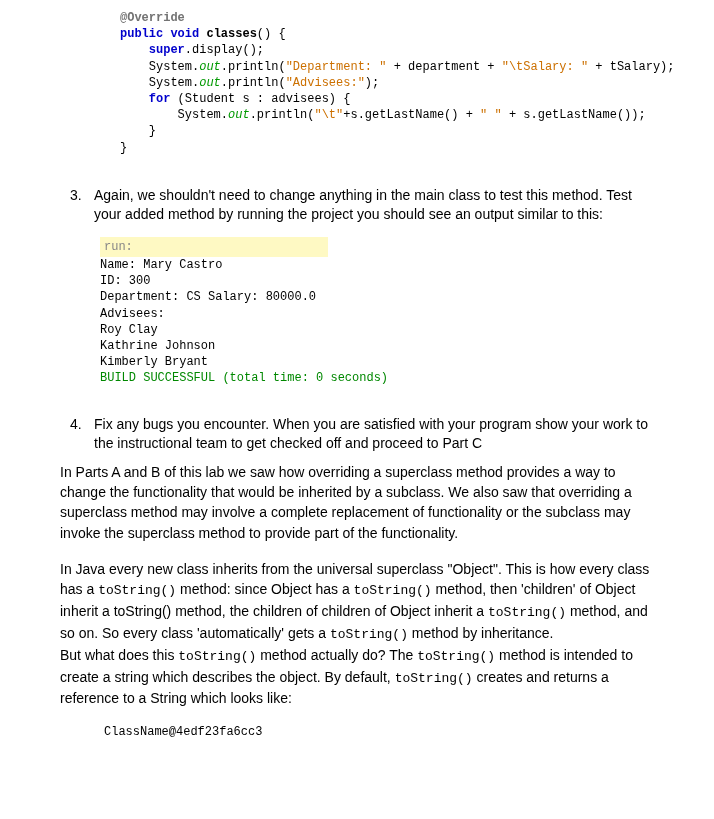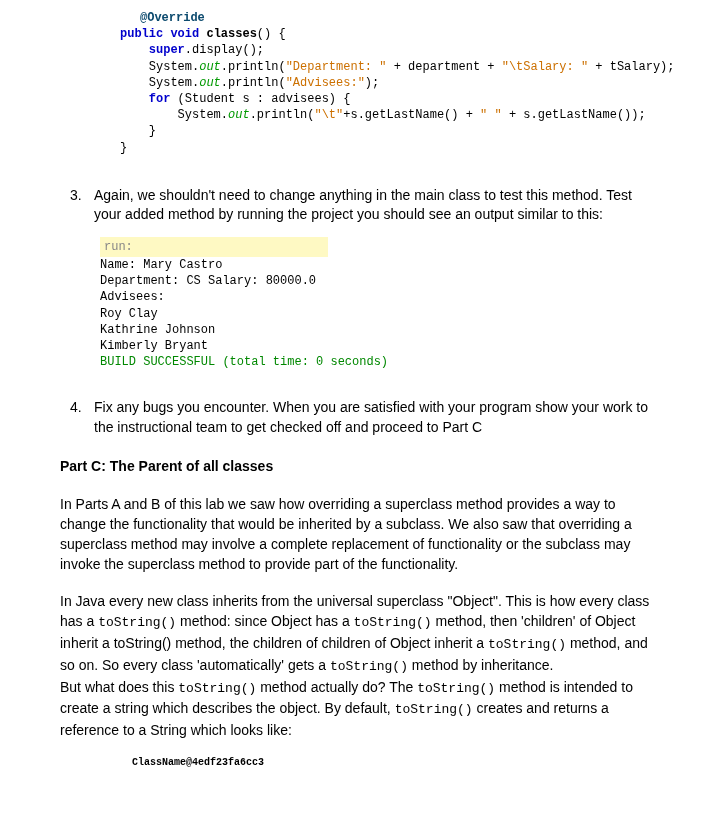--- a/index.html
+++ b/index.html
@@ -15,21 +15,21 @@
     padding: 10px 60px 30px 60px;
   }
   .code-block {
     font-family: "Courier New", Courier, monospace;
     font-size: 12px;
     white-space: pre;
     margin-left: 60px;
     margin-bottom: 30px;
     line-height: 1.35;
   }
-  .code-block .at { color: #0c4a6e; font-weight: bold; margin-left: 20px; }
+  .code-block .at { color: #737373; font-weight: bold; }
   .code-block .kw { color: #0000cc; font-weight: bold; }
   .code-block .mname { font-weight: bold; }
   .code-block .field { color: #009900; font-style: italic; }
   .code-block .str { color: #cc7000; }
   .list-item {
     margin-left: 10px;
     margin-bottom: 8px;
     line-height: 1.4;
     display: flex;
   }
@@ -65,24 +65,23 @@
   .para {
     line-height: 1.45;
     margin-bottom: 16px;
   }
   .mono-inline {
     font-family: "Courier New", Courier, monospace;
     font-size: 13px;
   }
   .mono-line {
     font-family: "Courier New", Courier, monospace;
-    font-size: 10px;
-    margin-left: 72px;
+    font-size: 12px;
+    margin-left: 44px;
     margin-top: 10px;
-    font-weight: bold;
   }
 </style>
 </head>
 <body>
 
 <div class="page">
 
   <div class="code-block"><span class="at">@Override</span>
 <span class="kw">public</span> <span class="kw">void</span> <span class="mname">classes</span><span>() {</span>
     <span class="kw">super</span><span>.display();</span>
@@ -94,34 +93,34 @@
 <span>}</span></div>
 
   <div class="list-item">
     <div class="list-num">3.</div>
     <div class="list-body">Again, we shouldn't need to change anything in the main class to test this method. Test your added method by running the project you should see an output similar to this:</div>
   </div>
 
   <div class="output-block">
     <div class="output-header">run:</div>
     <div>Name: Mary Castro</div>
+    <div>ID: 300</div>
     <div>Department: CS  Salary: 80000.0</div>
     <div>Advisees:</div>
     <div>        Roy Clay</div>
     <div>        Kathrine Johnson</div>
     <div>        Kimberly Bryant</div>
     <div class="output-green">BUILD SUCCESSFUL (total time: 0 seconds)</div>
   </div>
 
   <div class="list-item">
     <div class="list-num">4.</div>
     <div class="list-body"> Fix any bugs you encounter. When you are satisfied with your  program show your work to the instructional team to get checked off and proceed to Part C</div>
   </div>
 
-  <div class="section-head">Part C: The Parent of all classes</div>
 
   <div class="para"> In Parts A and B of this lab we saw how overriding a superclass method provides a way to change the functionality that would be inherited by a subclass. We also saw that overriding a superclass method may involve a complete replacement of functionality or the subclass may invoke the superclass method to provide part of the functionality.</div>
 
   <div class="para">
     <span> In Java every new class inherits from the universal superclass "Object". This is how every class has a </span><span class="mono-inline">toString()</span><span> method: since Object has a </span><span class="mono-inline">toString()</span><span> method, then 'children' of Object inherit a toString() method, the children of children of Object inherit a </span><span class="mono-inline">toString()</span><span> method, and so on. So every class 'automatically' gets a </span><span class="mono-inline">toString()</span><span> method by inheritance.</span>
     <br>
     <span>But what does this </span><span class="mono-inline">toString()</span><span> method actually do? The </span><span class="mono-inline">toString()</span><span> method is intended to create a string which describes the object. By default, </span><span class="mono-inline">toString()</span><span> creates and returns a reference to a String which looks like:</span>
   </div>
 
   <div class="mono-line">ClassName@4edf23fa6cc3</div>

